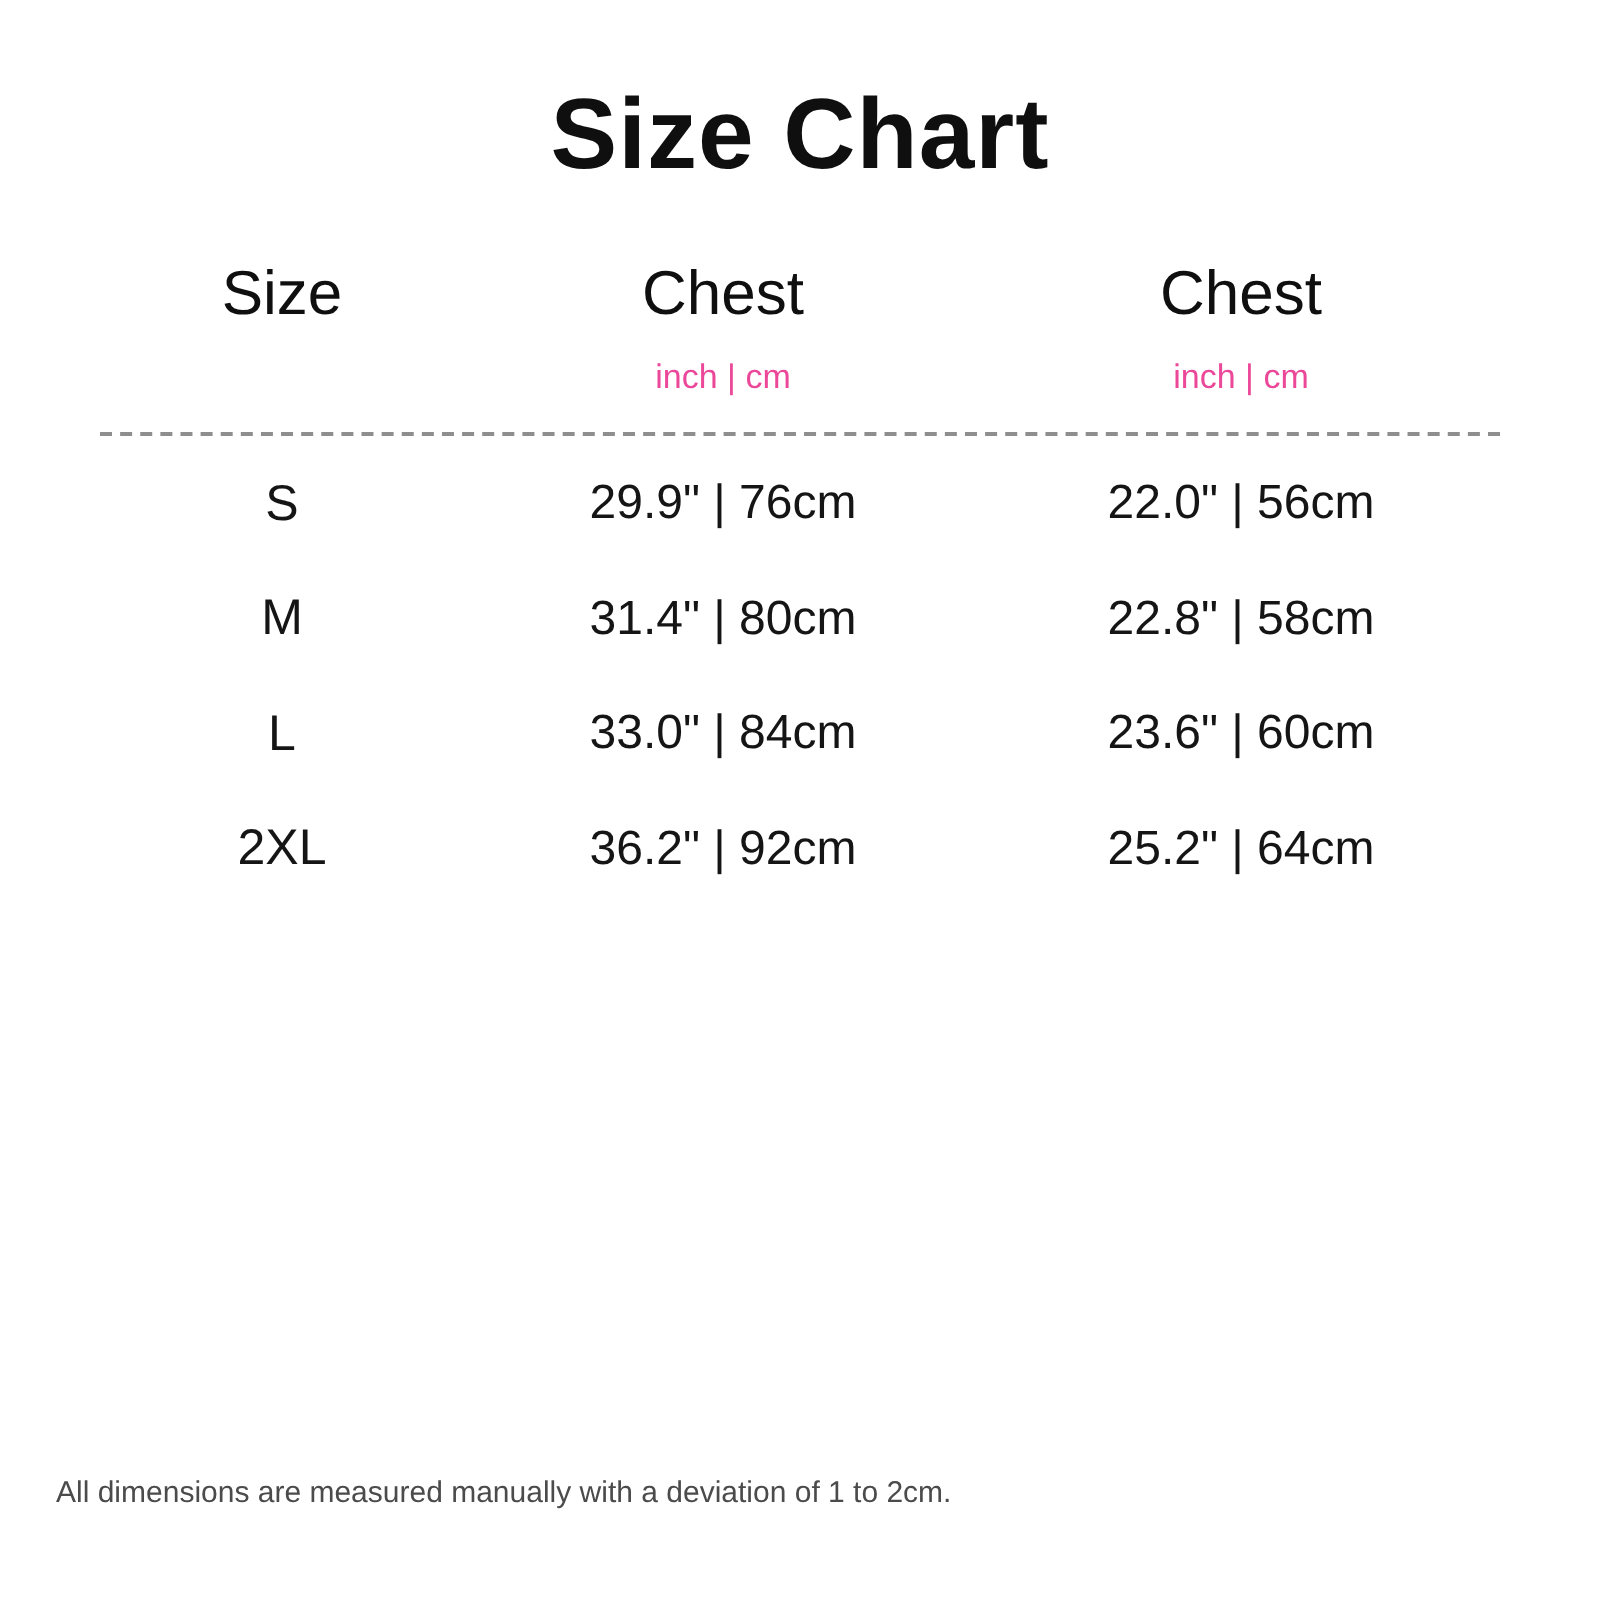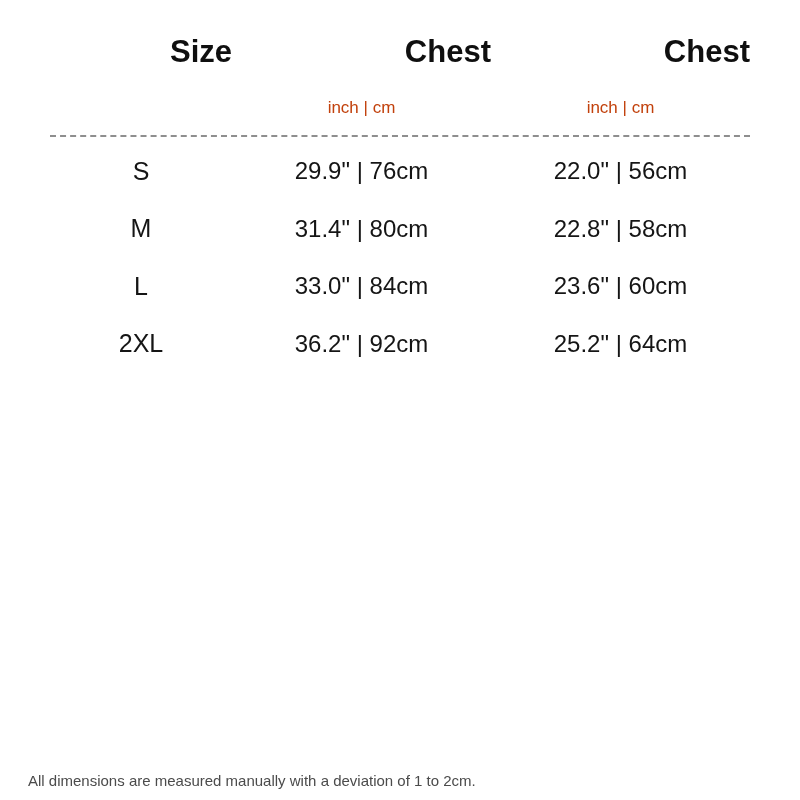--- a/index.html
+++ b/index.html
@@ -43,33 +43,32 @@
   table.size-table col.c-chest { width: 37%; }
   table.size-table col.c-length { width: 37%; }
 
   th.head-cell {
     text-align: center;
     padding: 0 0 4px 0;
     vertical-align: top;
   }
   .head-main {
     font-size: 31px;
-    font-weight: 700;
+    font-weight: 400;
     color: #0f0f0f;
     line-height: 1.15;
     display: block;
-    text-align: right;
   }
   .head-sub {
     font-size: 17px;
     font-weight: 400;
-    color: #c2410c;
+    color: #ec4899;
     line-height: 1.6;
     display: block;
-    margin-top: 24px;
+    margin-top: 10px;
   }
   .divider-row td {
     padding: 0;
   }
   .divider {
     height: 0;
     border-top: 2px dashed #8e8e8e;
     margin: 10px 0 6px 0;
   }
   td.cell {
@@ -90,20 +89,21 @@
     font-size: 15px;
     color: #4b4b4b;
     line-height: 1.3;
   }
 </style>
 </head>
 <body>
 
 <div class="page">
 
+  <h1 class="title">Size Chart</h1>
 
   <div class="table-wrap">
     <table class="size-table">
       <colgroup>
         <col class="c-size">
         <col class="c-chest">
         <col class="c-length">
       </colgroup>
       <thead>
         <tr>

